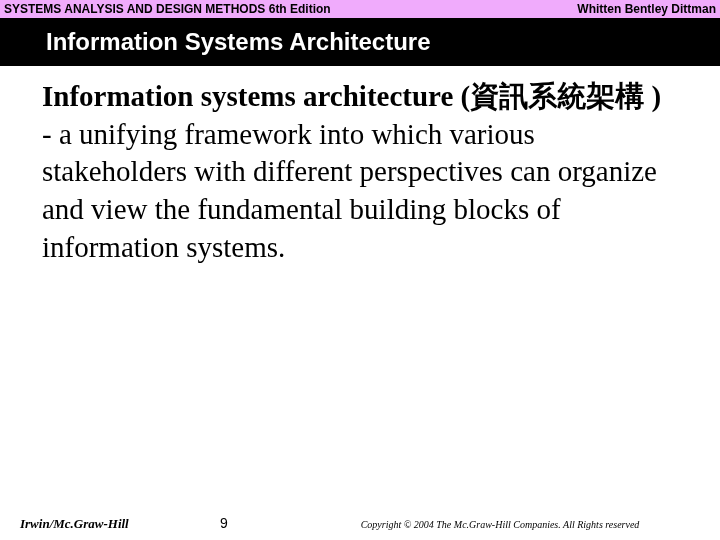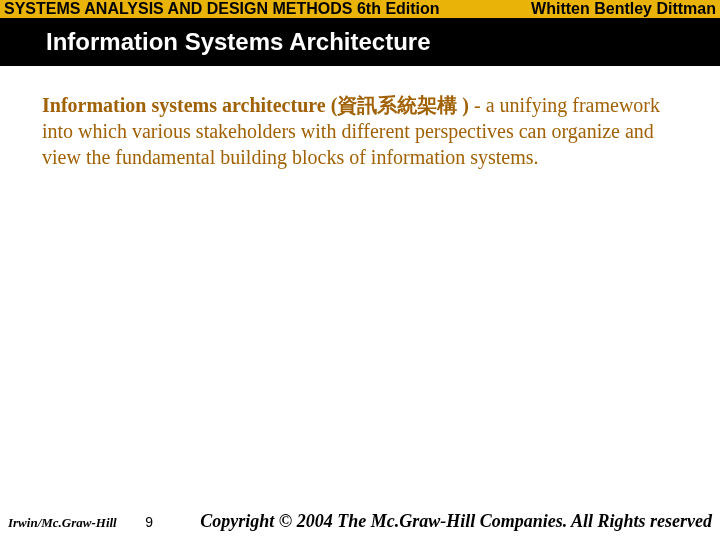--- a/index.html
+++ b/index.html
@@ -7,59 +7,59 @@
     width: 720px;
     height: 540px;
     background: #fff;
     font-family: "Times New Roman", Times, serif;
     position: relative;
     overflow: hidden;
   }
   .header-bar {
     width: 720px;
     height: 18px;
-    background: #eab308;
+    background: #f0abfc;
     display: flex;
     justify-content: space-between;
     align-items: center;
     padding: 0 4px;
     font-family: Arial, Helvetica, sans-serif;
-    font-size: 16px;
+    font-size: 12px;
     font-weight: bold;
     color: #000;
   }
   .title-bar {
     width: 720px;
     height: 48px;
     background: #000;
     color: #fff;
     font-family: Arial, Helvetica, sans-serif;
     font-size: 24px;
     font-weight: bold;
     display: flex;
     align-items: center;
     padding-left: 46px;
   }
   .content {
-    padding: 26px 42px 0 42px;
-    font-size: 20px;
+    padding: 12px 42px 0 42px;
+    font-size: 29px;
     line-height: 1.3;
-    color: #a16207;
+    color: #000000;
   }
   .content .term {
     font-weight: bold;
   }
   .footer {
     position: absolute;
     bottom: 8px;
     left: 0;
     width: 720px;
     display: flex;
     align-items: baseline;
-    padding: 0 8px;
+    padding: 0 20px;
     font-size: 13px;
   }
   .footer-left {
     font-style: italic;
     font-family: "Times New Roman", Times, serif;
     font-weight: bold;
     white-space: nowrap;
     width: 200px;
   }
   .footer-pg {
@@ -67,22 +67,22 @@
     font-size: 14px;
     font-weight: normal;
     width: 80px;
     text-align: left;
   }
   .footer-right {
     flex: 1;
     text-align: center;
     font-style: italic;
     font-family: "Times New Roman", Times, serif;
-    font-weight: bold;
-    font-size: 18px;
+    font-weight: normal;
+    font-size: 10px;
     white-space: nowrap;
   }
 </style>
 </head>
 <body>
 
 <div class="header-bar">
   <span>SYSTEMS ANALYSIS AND DESIGN METHODS  6th Edition</span>
   <span>Whitten  Bentley   Dittman</span>
 </div>

